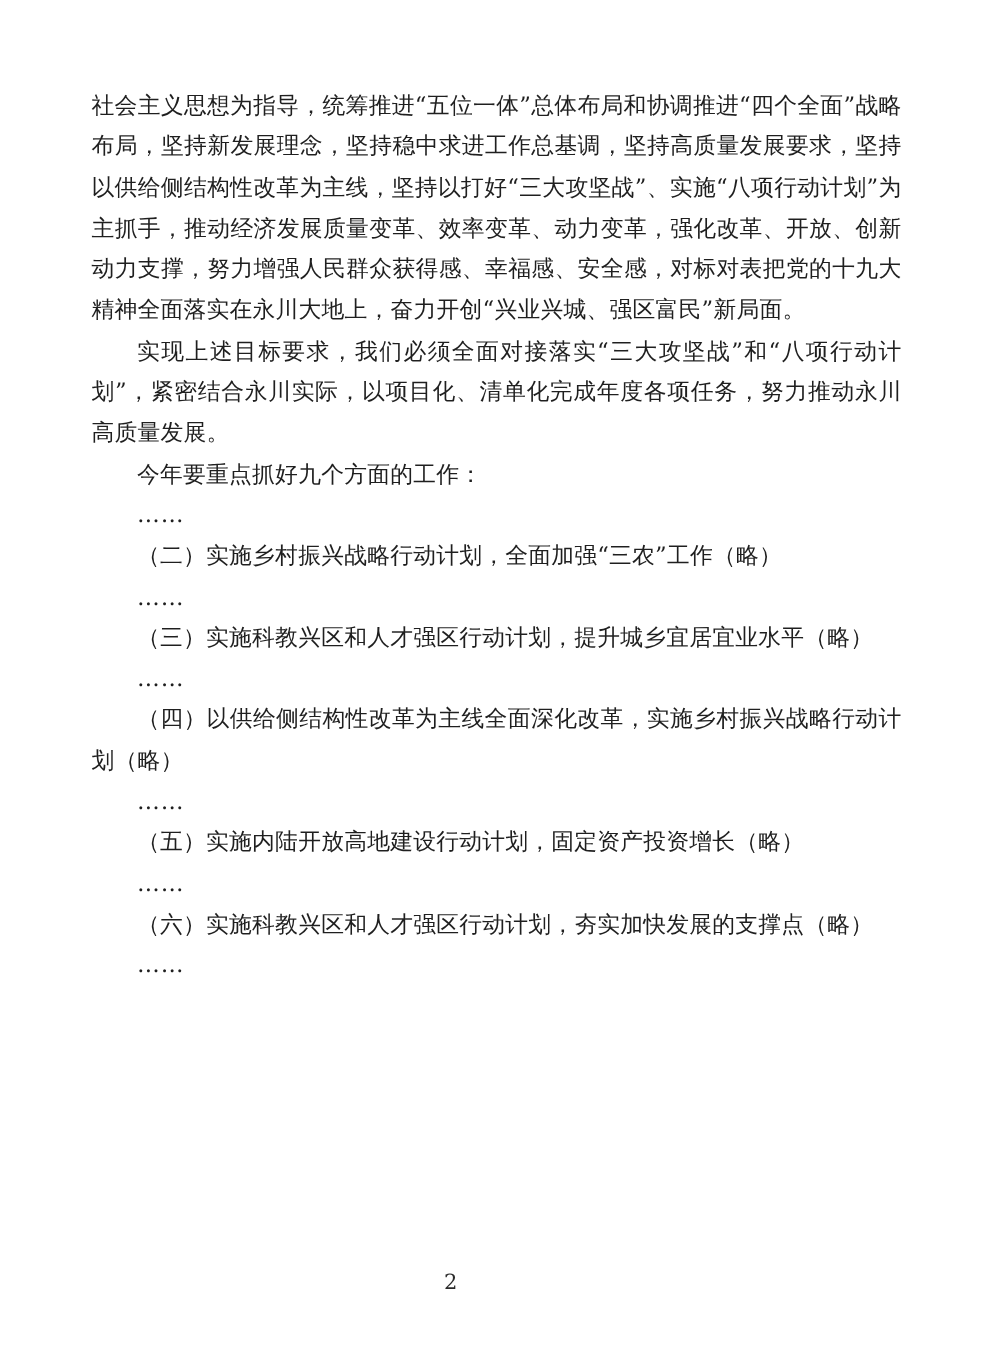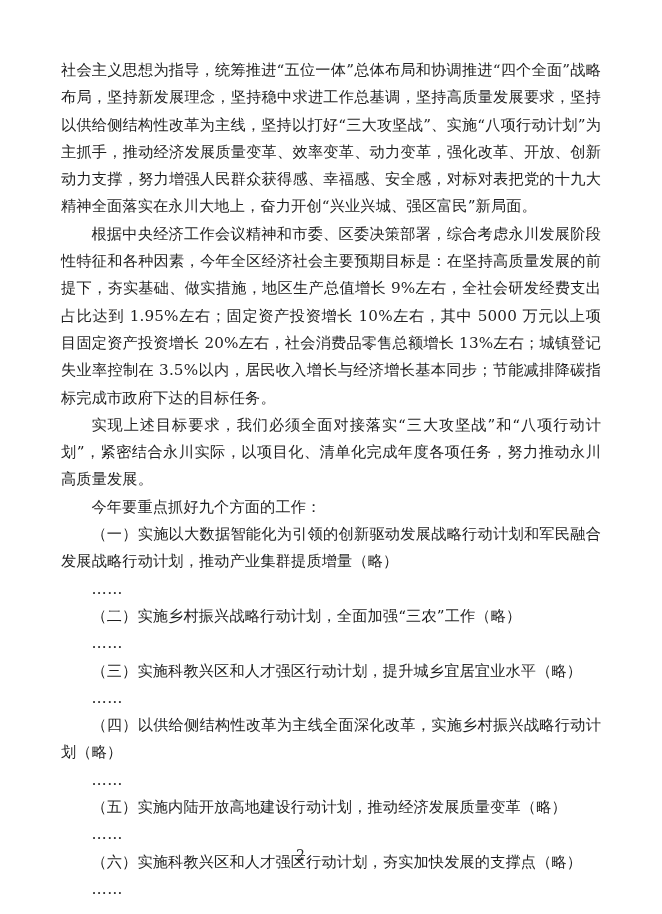--- a/index.html
+++ b/index.html
@@ -74,43 +74,41 @@
 </style>
 </head>
 <body>
 
 <div class="page">
 
   <div class="text-column">
 
     <p class="para flush">社会主义思想为指导，统筹推进“五位一体”总体布局和协调推进“四个全面”战略布局，坚持新发展理念，坚持稳中求进工作总基调，坚持高质量发展要求，坚持以供给侧结构性改革为主线，坚持以打好“三大攻坚战”、实施“八项行动计划”为主抓手，推动经济发展质量变革、效率变革、动力变革，强化改革、开放、创新动力支撑，努力增强人民群众获得感、幸福感、安全感，对标对表把党的十九大精神全面落实在永川大地上，奋力开创“兴业兴城、强区富民”新局面。</p>
 
-    <p class="para indent">根据中央经济工作会议精神和市委、区委决策部署，综合考虑永川发展阶段性特征和各种因素，今年全区经济社会主要预期目标是：在坚持高质量发展的前提下，夯实基础、做实措施，地区生产总值增长 9%左右，全社会研发经费支出占比达到 1.95%左右；固定资产投资增长 10%左右，其中 5000 万元以上项目固定资产投资增长 20%左右，社会消费品零售总额增长 13%左右；城镇登记失业率控制在 3.5%以内，居民收入增长与经济增长基本同步；节能减排降碳指标完成市政府下达的目标任务。</p>
 
     <p class="para indent">实现上述目标要求，我们必须全面对接落实“三大攻坚战”和“八项行动计划”，紧密结合永川实际，以项目化、清单化完成年度各项任务，努力推动永川高质量发展。</p>
 
     <p class="para indent">今年要重点抓好九个方面的工作：</p>
 
-    <p class="para item">（一）实施以大数据智能化为引领的创新驱动发展战略行动计划和军民融合发展战略行动计划，推动产业集群提质增量（略）</p>
 
     <p class="para ellipsis">……</p>
 
     <p class="para item">（二）实施乡村振兴战略行动计划，全面加强“三农”工作（略）</p>
 
     <p class="para ellipsis">……</p>
 
     <p class="para item">（三）实施科教兴区和人才强区行动计划，提升城乡宜居宜业水平（略）</p>
 
     <p class="para ellipsis">……</p>
 
     <p class="para item">（四）以供给侧结构性改革为主线全面深化改革，实施乡村振兴战略行动计划（略）</p>
 
     <p class="para ellipsis">……</p>
 
-    <p class="para item">（五）实施内陆开放高地建设行动计划，推动经济发展质量变革（略）</p>
+    <p class="para item">（五）实施内陆开放高地建设行动计划，固定资产投资增长（略）</p>
 
     <p class="para ellipsis">……</p>
 
     <p class="para item">（六）实施科教兴区和人才强区行动计划，夯实加快发展的支撑点（略）</p>
 
     <p class="para ellipsis">……</p>
 
   </div>
 
   <div class="page-number">2</div>

